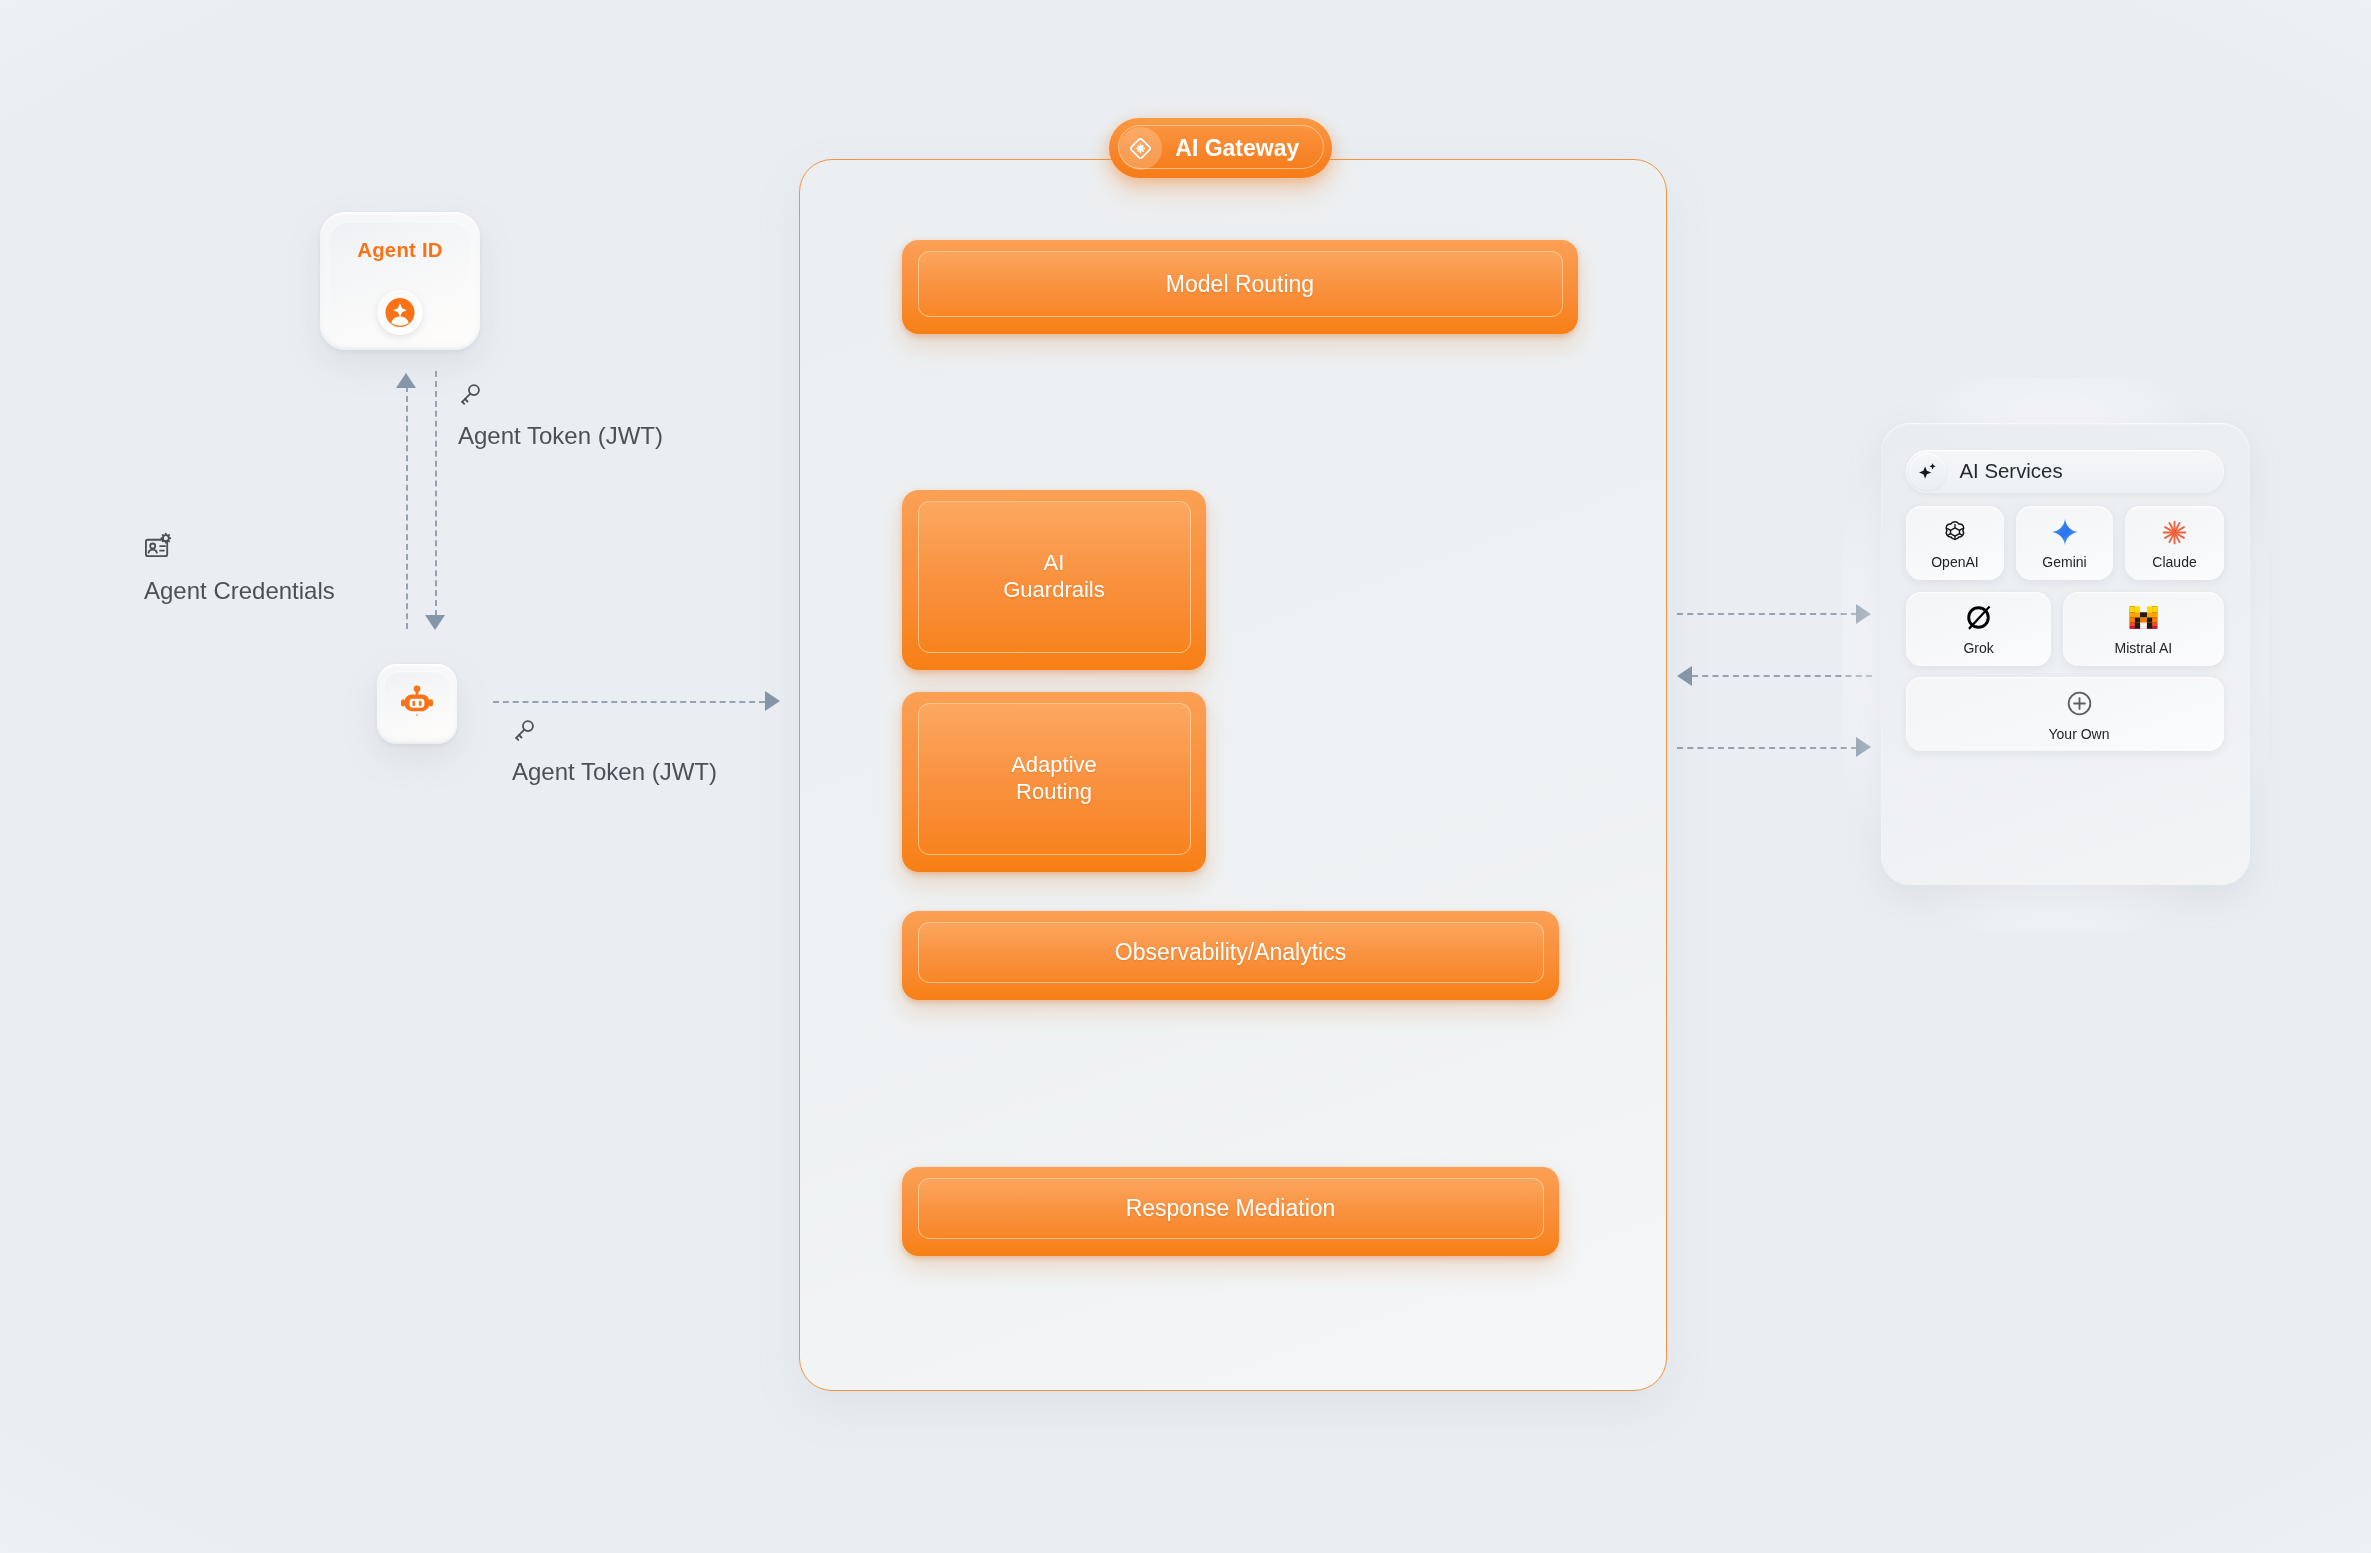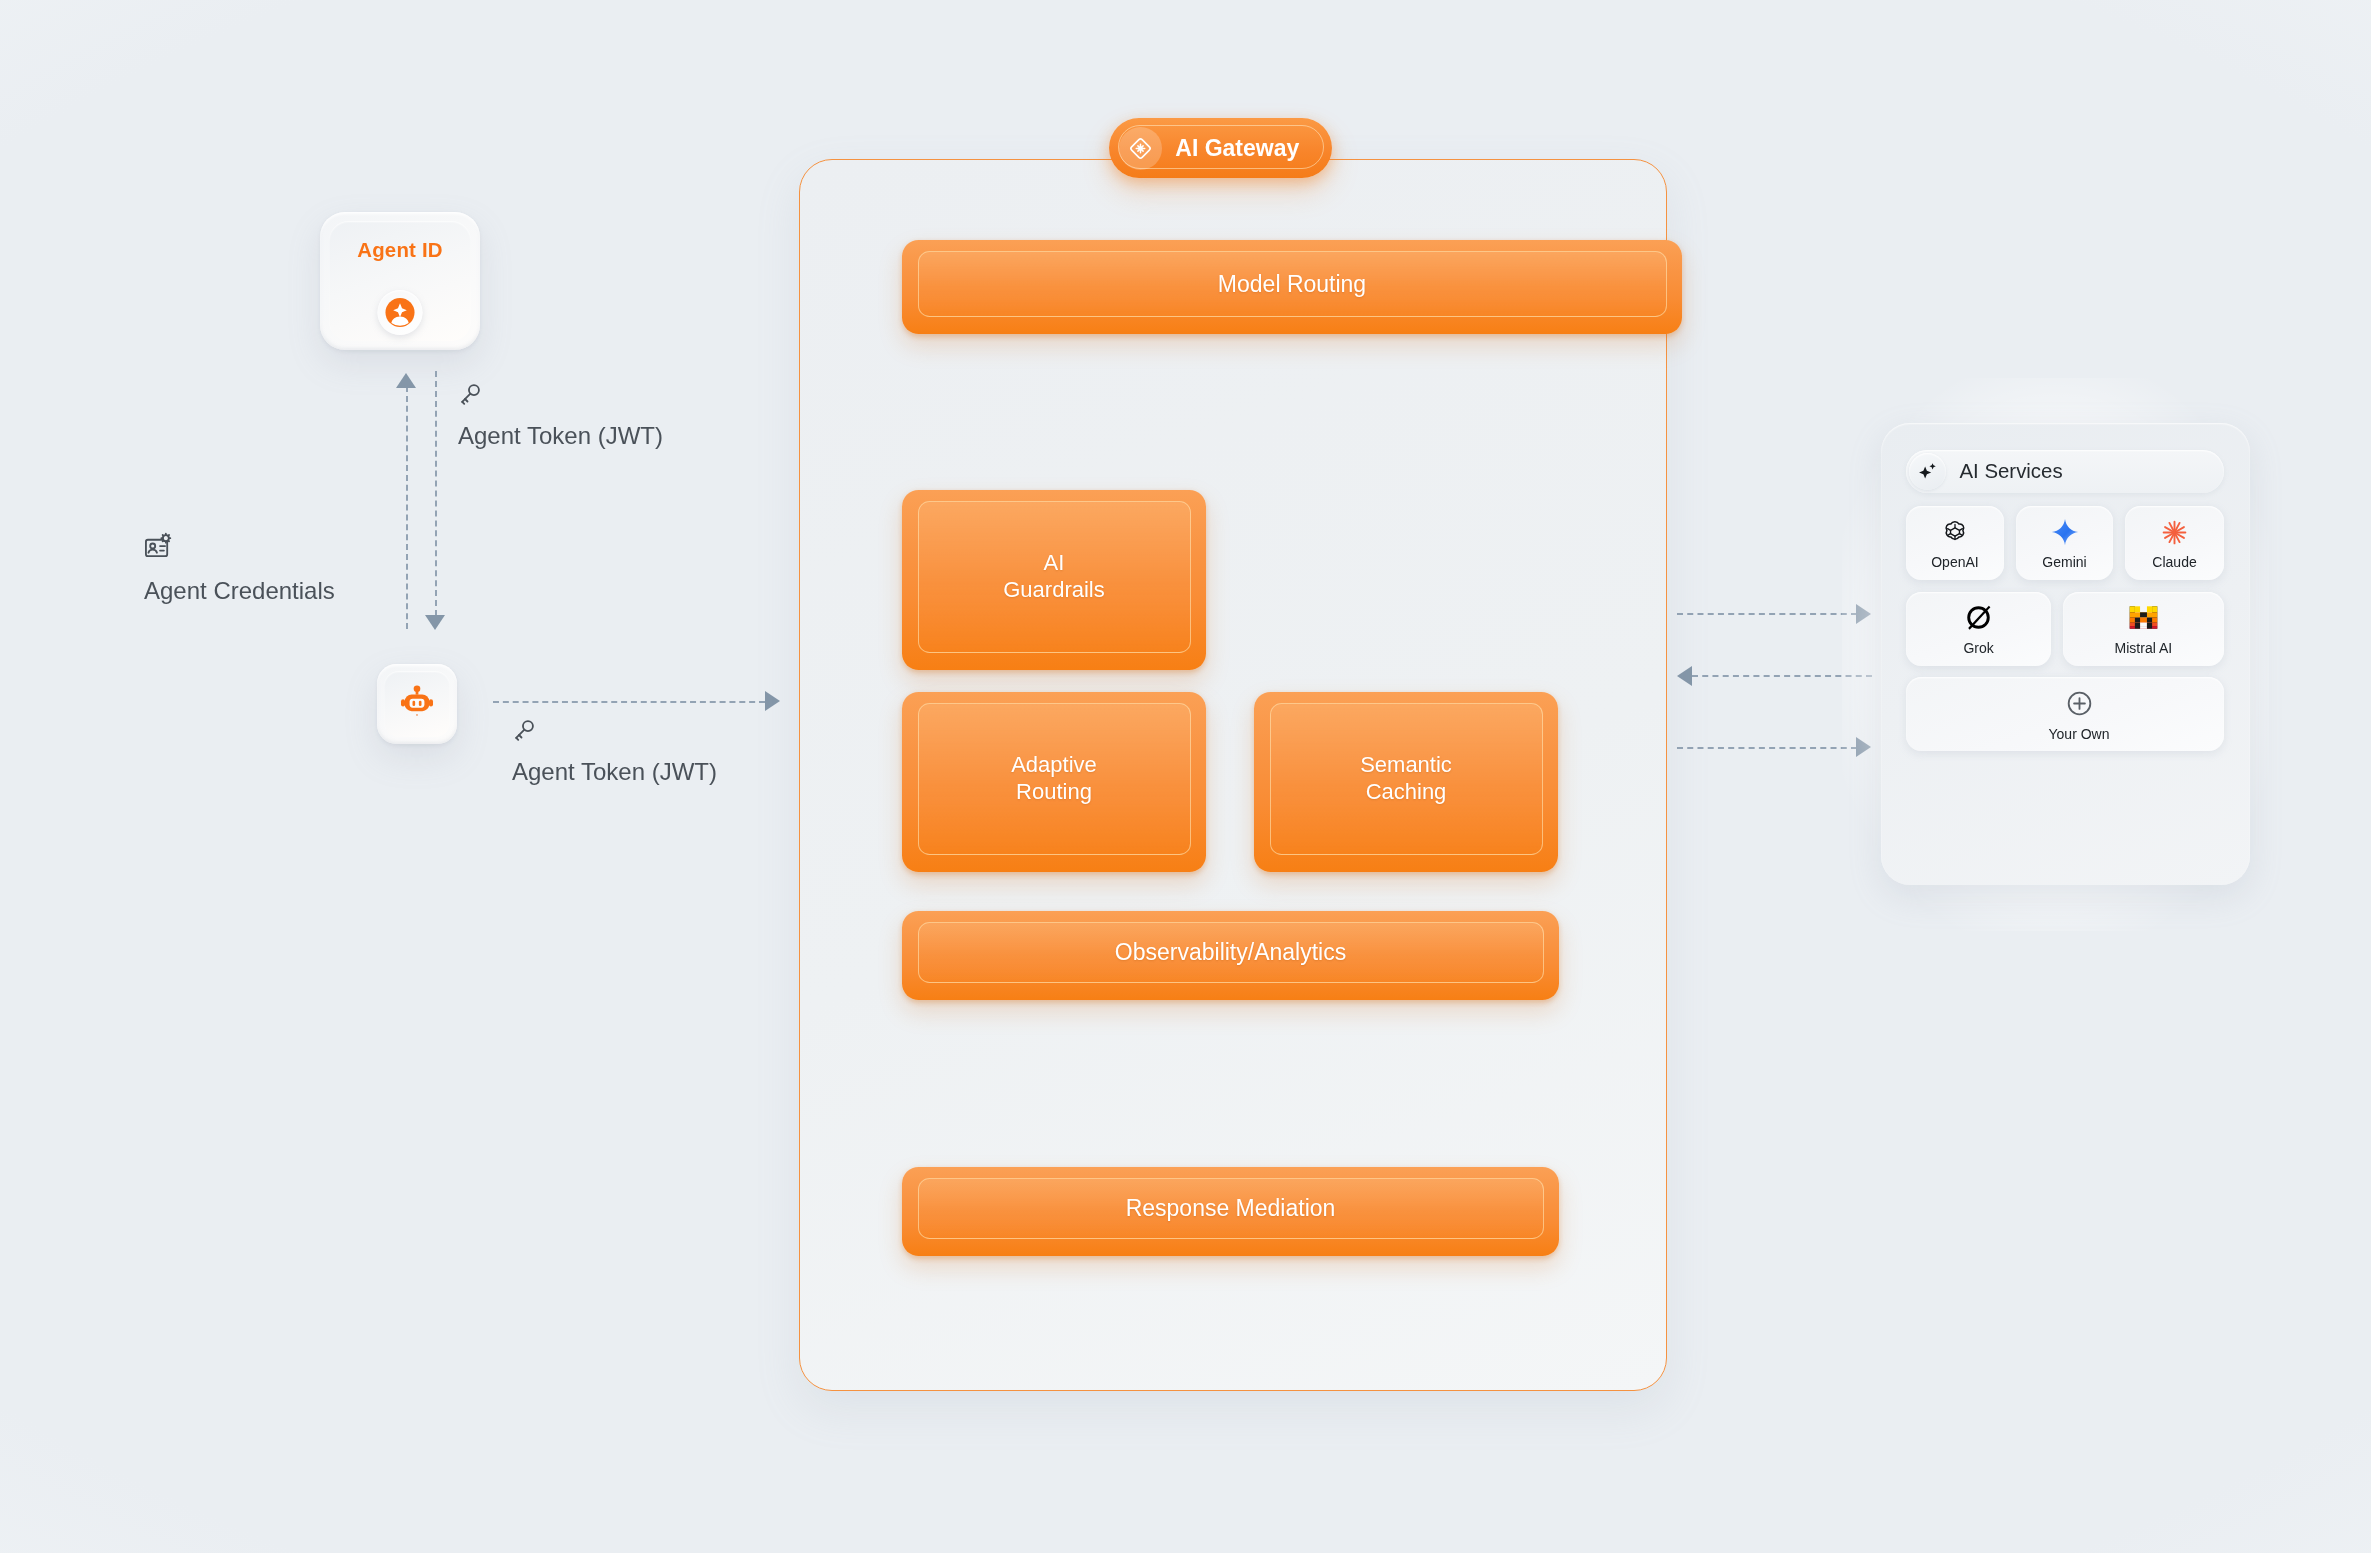--- a/index.html
+++ b/index.html
@@ -255,45 +255,40 @@
   <div class="arrow right" style="left:1856px;top:604px;"></div>
 
   <div class="h-dash" style="left:1692px;top:675px;width:180px;"></div>
   <div class="arrow left" style="left:1677px;top:666px;"></div>
 
   <div class="h-dash" style="left:1677px;top:747px;width:180px;"></div>
   <div class="arrow right" style="left:1856px;top:737px;"></div>
 
   <div id="gateway">
 
-    <div class="ocard wide" style="left:102px;top:80px;width:780px;height:94px;">
+    <div class="ocard wide" style="left:102px;top:80px;width:657px;height:94px;padding-left:19px;">
       <div class="oinner">
         <div class="olabel">Model Routing</div>
       </div>
     </div>
 
 
     <div class="ocard" style="left:102px;top:330px;width:304px;height:180px;">
       <div class="oinner">
         <div class="olabel">AI<br>Guardrails</div>
       </div>
     </div>
 
 
     <div class="ocard" style="left:102px;top:532px;width:304px;height:180px;">
       <div class="oinner">
         <div class="olabel">Adaptive<br>Routing</div>
       </div>
     </div>
 
-    <div class="ocard" style="left:454px;top:532px;width:304px;height:180px;">
-      <div class="oinner">
-        <div class="olabel">Semantic<br>Caching</div>
-      </div>
-    </div>
 
     <div class="ocard wide" style="left:102px;top:751px;width:657px;height:89px;">
       <div class="oinner">
         <div class="olabel">Observability/Analytics</div>
       </div>
     </div>
 
 
     <div class="ocard wide" style="left:102px;top:1007px;width:657px;height:89px;">
       <div class="oinner">

